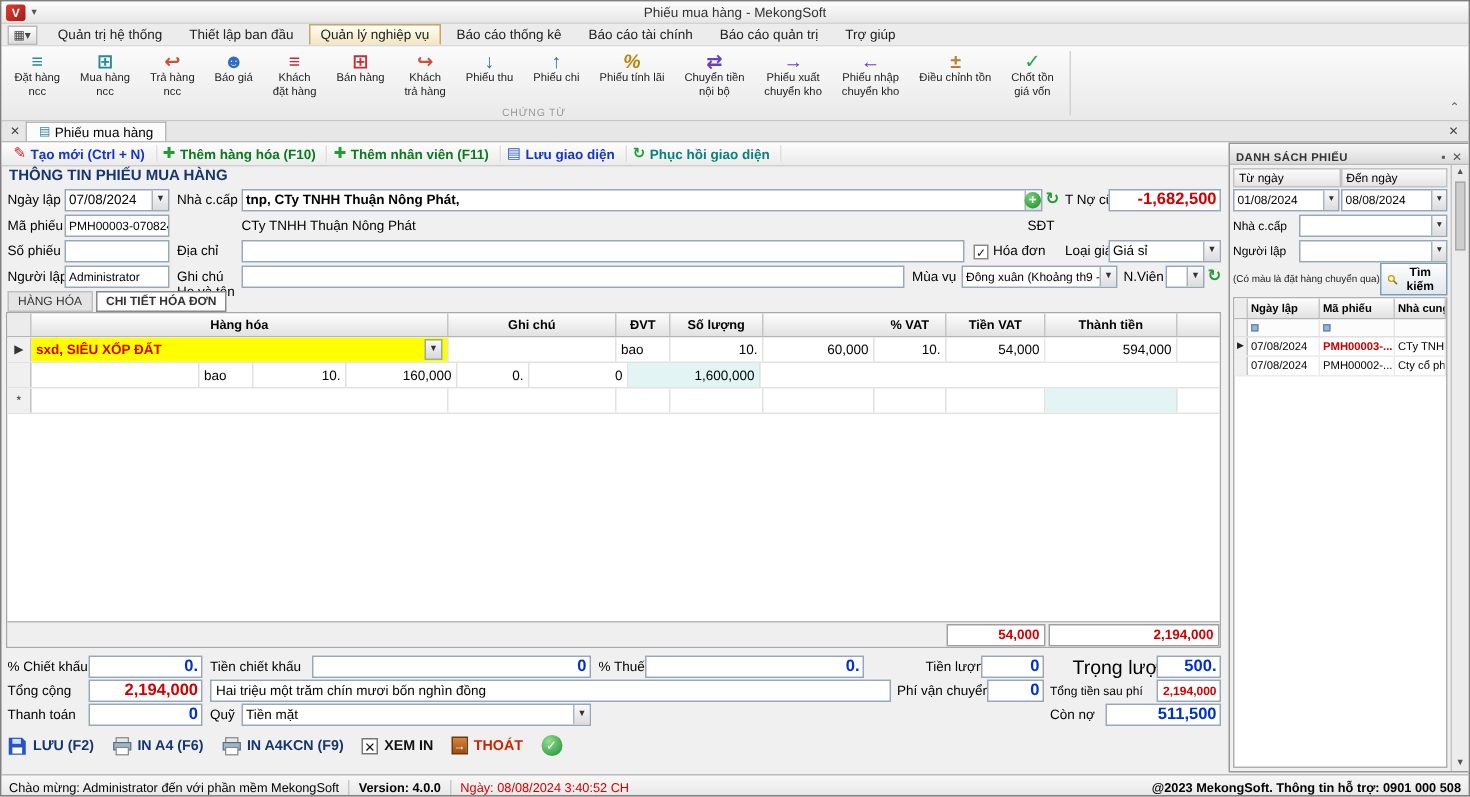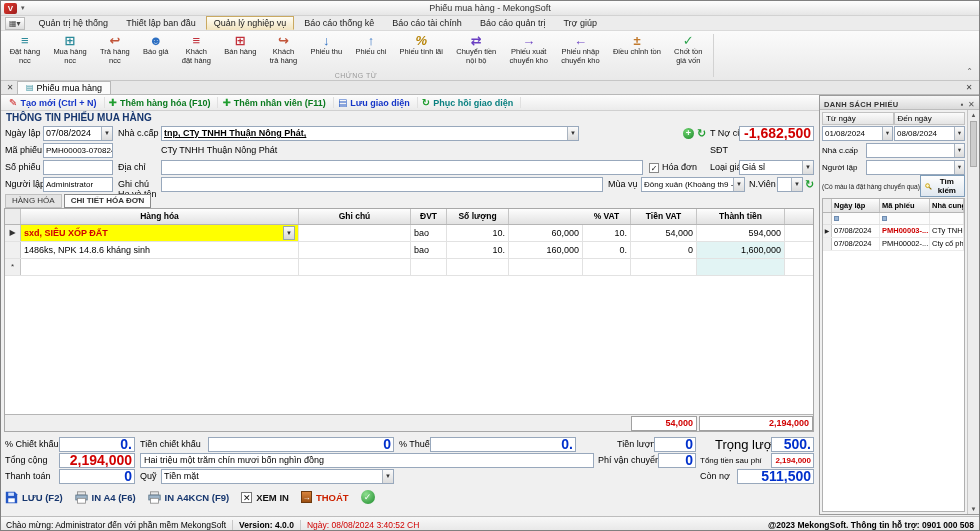--- a/index.html
+++ b/index.html
@@ -32,21 +32,21 @@
 .doc-close-right{margin-left:auto;width:16px;text-align:center;font-size:8px;color:#444;line-height:13px;}
 
 .actionbar{position:absolute;left:0;top:94px;width:818px;height:16px;background:linear-gradient(#fdfdfd,#ebebeb);border-bottom:1px solid #d0d0d0;display:flex;align-items:center;padding-left:4px;}
 .act{display:inline-flex;align-items:center;gap:3px;font-weight:bold;font-size:9px;padding:0 7px 0 4px;border-right:1px solid #e0e0e0;white-space:nowrap;}
 .act-glyph{font-size:10px;font-weight:bold;}
 
 .main-left{position:absolute;left:0;top:110px;width:818px;height:404px;}
 .section-title{position:absolute;left:5px;top:1px;font-size:10px;font-weight:bold;color:#16366e;}
 .frow,.srow{position:absolute;left:0;width:818px;height:15px;}
 .flbl{position:absolute;top:0;font-size:9px;line-height:15px;color:#000;white-space:nowrap;}
-.fbox{position:absolute;top:0;height:15px;background:#fff;border:1px solid #98a8bc;font-size:14px;line-height:13px;padding:0 2px;overflow:hidden;white-space:nowrap;}
+.fbox{position:absolute;top:0;height:15px;background:#fff;border:1px solid #98a8bc;font-size:11px;line-height:13px;padding:0 2px;overflow:hidden;white-space:nowrap;}
 .ftext{position:absolute;top:0;font-size:9px;line-height:15px;white-space:nowrap;overflow:hidden;}
 .fcombo{position:absolute;top:0;height:15px;background:#fff;border:1px solid #98a8bc;font-size:9px;line-height:13px;padding:0 13px 0 2px;overflow:hidden;white-space:nowrap;}
 .fcombo .dd{position:absolute;right:0;top:0;width:11px;height:13px;background:linear-gradient(#fafafa,#dcdcdc);border-left:1px solid #aab4c0;text-align:center;font-size:6px;line-height:12px;color:#333;}
 .num-r{text-align:right;}
 .red-v{color:#d00000;font-weight:bold;}
 .blue-v{color:#0030cc;font-weight:bold;}
 .bold-v{font-weight:bold;}
 .icon-plus{position:absolute;top:2px;width:11px;height:11px;border-radius:50%;background:radial-gradient(circle at 35% 30%,#6fd36f,#1d8a2c);color:#fff;font-size:9px;line-height:11px;text-align:center;font-weight:bold;}
 .icon-refresh{position:absolute;top:0;font-size:11px;line-height:15px;color:#1f9d2f;font-weight:bold;}
 .fcheck{position:absolute;top:2px;display:flex;align-items:center;gap:3px;font-size:9px;line-height:11px;}
@@ -307,33 +307,33 @@
   </span>
 </div>
 
   <div class="main-left">
     <div class="section-title">THÔNG TIN PHIẾU MUA HÀNG</div>
 
     <div class="frow" style="top:15px;">
       <span class="flbl" style="left:4px;">Ngày lập</span>
       <span class="fcombo" style="left:42px;width:70px;"><span>07/08/2024</span><i class="dd">▼</i></span>
       <span class="flbl" style="left:117px;">Nhà c.cấp</span>
-      <span class="fcombo bold-v" style="left:160px;width:418px;text-decoration:underline;"><span>tnp, CTy TNHH Thuận Nông Phát,</span><i class="dd">▼</i></span>
+      <span class="fcombo bold-v" style="left:160px;width:534px;"><span>tnp, CTy TNHH Thuận Nông Phát,</span><i class="dd">▼</i></span>
       <span class="icon-plus" style="left:682px;">+</span>
       <span class="icon-refresh" style="left:696px;">↻</span>
       <span class="flbl" style="left:709px;">T Nợ cũ</span>
       <span class="fbox num-r red-v" style="left:738px;width:75px;">-1,682,500</span>
     </div>
 
     <div class="frow" style="top:32px;">
       <span class="flbl" style="left:4px;">Mã phiếu</span>
       <span class="fbox" style="left:42px;width:70px;font-size:8px;">PMH00003-070824</span>
       <span class="flbl" style="left:117px;margin-top:44px;">Họ và tên</span>
       <span class="ftext" style="left:160px;width:420px;">CTy TNHH Thuận Nông Phát</span>
-      <span class="flbl" style="left:709px;">SĐT</span>
+      <span class="flbl" style="left:684px;">SĐT</span>
     </div>
 
     <div class="frow" style="top:49px;">
       <span class="flbl" style="left:4px;">Số phiếu</span>
       <span class="fbox" style="left:42px;width:70px;"></span>
       <span class="flbl" style="left:117px;">Địa chỉ</span>
       <span class="fbox" style="left:160px;width:482px;"></span>
       <span class="fcheck" style="left:648px;">
           <span class="box">✓</span>
           <span>Hóa đơn</span>
@@ -391,23 +391,20 @@
     <span class="gc c-dvt">bao</span>
     <span class="gc num c-sl">10.</span>
     <span class="gc num c-dg">60,000</span>
     <span class="gc num c-vat">10.</span>
     <span class="gc num c-tv">54,000</span>
     <span class="gc num c-tt">594,000</span>
   </div>
 
   <div class="grow">
     <span class="gc c-sel"></span>
-    <span class="gc c-hh">
-              <span>1486ks, NPK 14.8.6 kháng sinh</span>
-            </span>
     <span class="gc c-gc"></span>
     <span class="gc c-dvt">bao</span>
     <span class="gc num c-sl">10.</span>
     <span class="gc num c-dg">160,000</span>
     <span class="gc num c-vat">0.</span>
     <span class="gc num c-tv">0</span>
     <span class="gc num c-tt">1,600,000</span>
   </div>
 
   <div class="grow">

